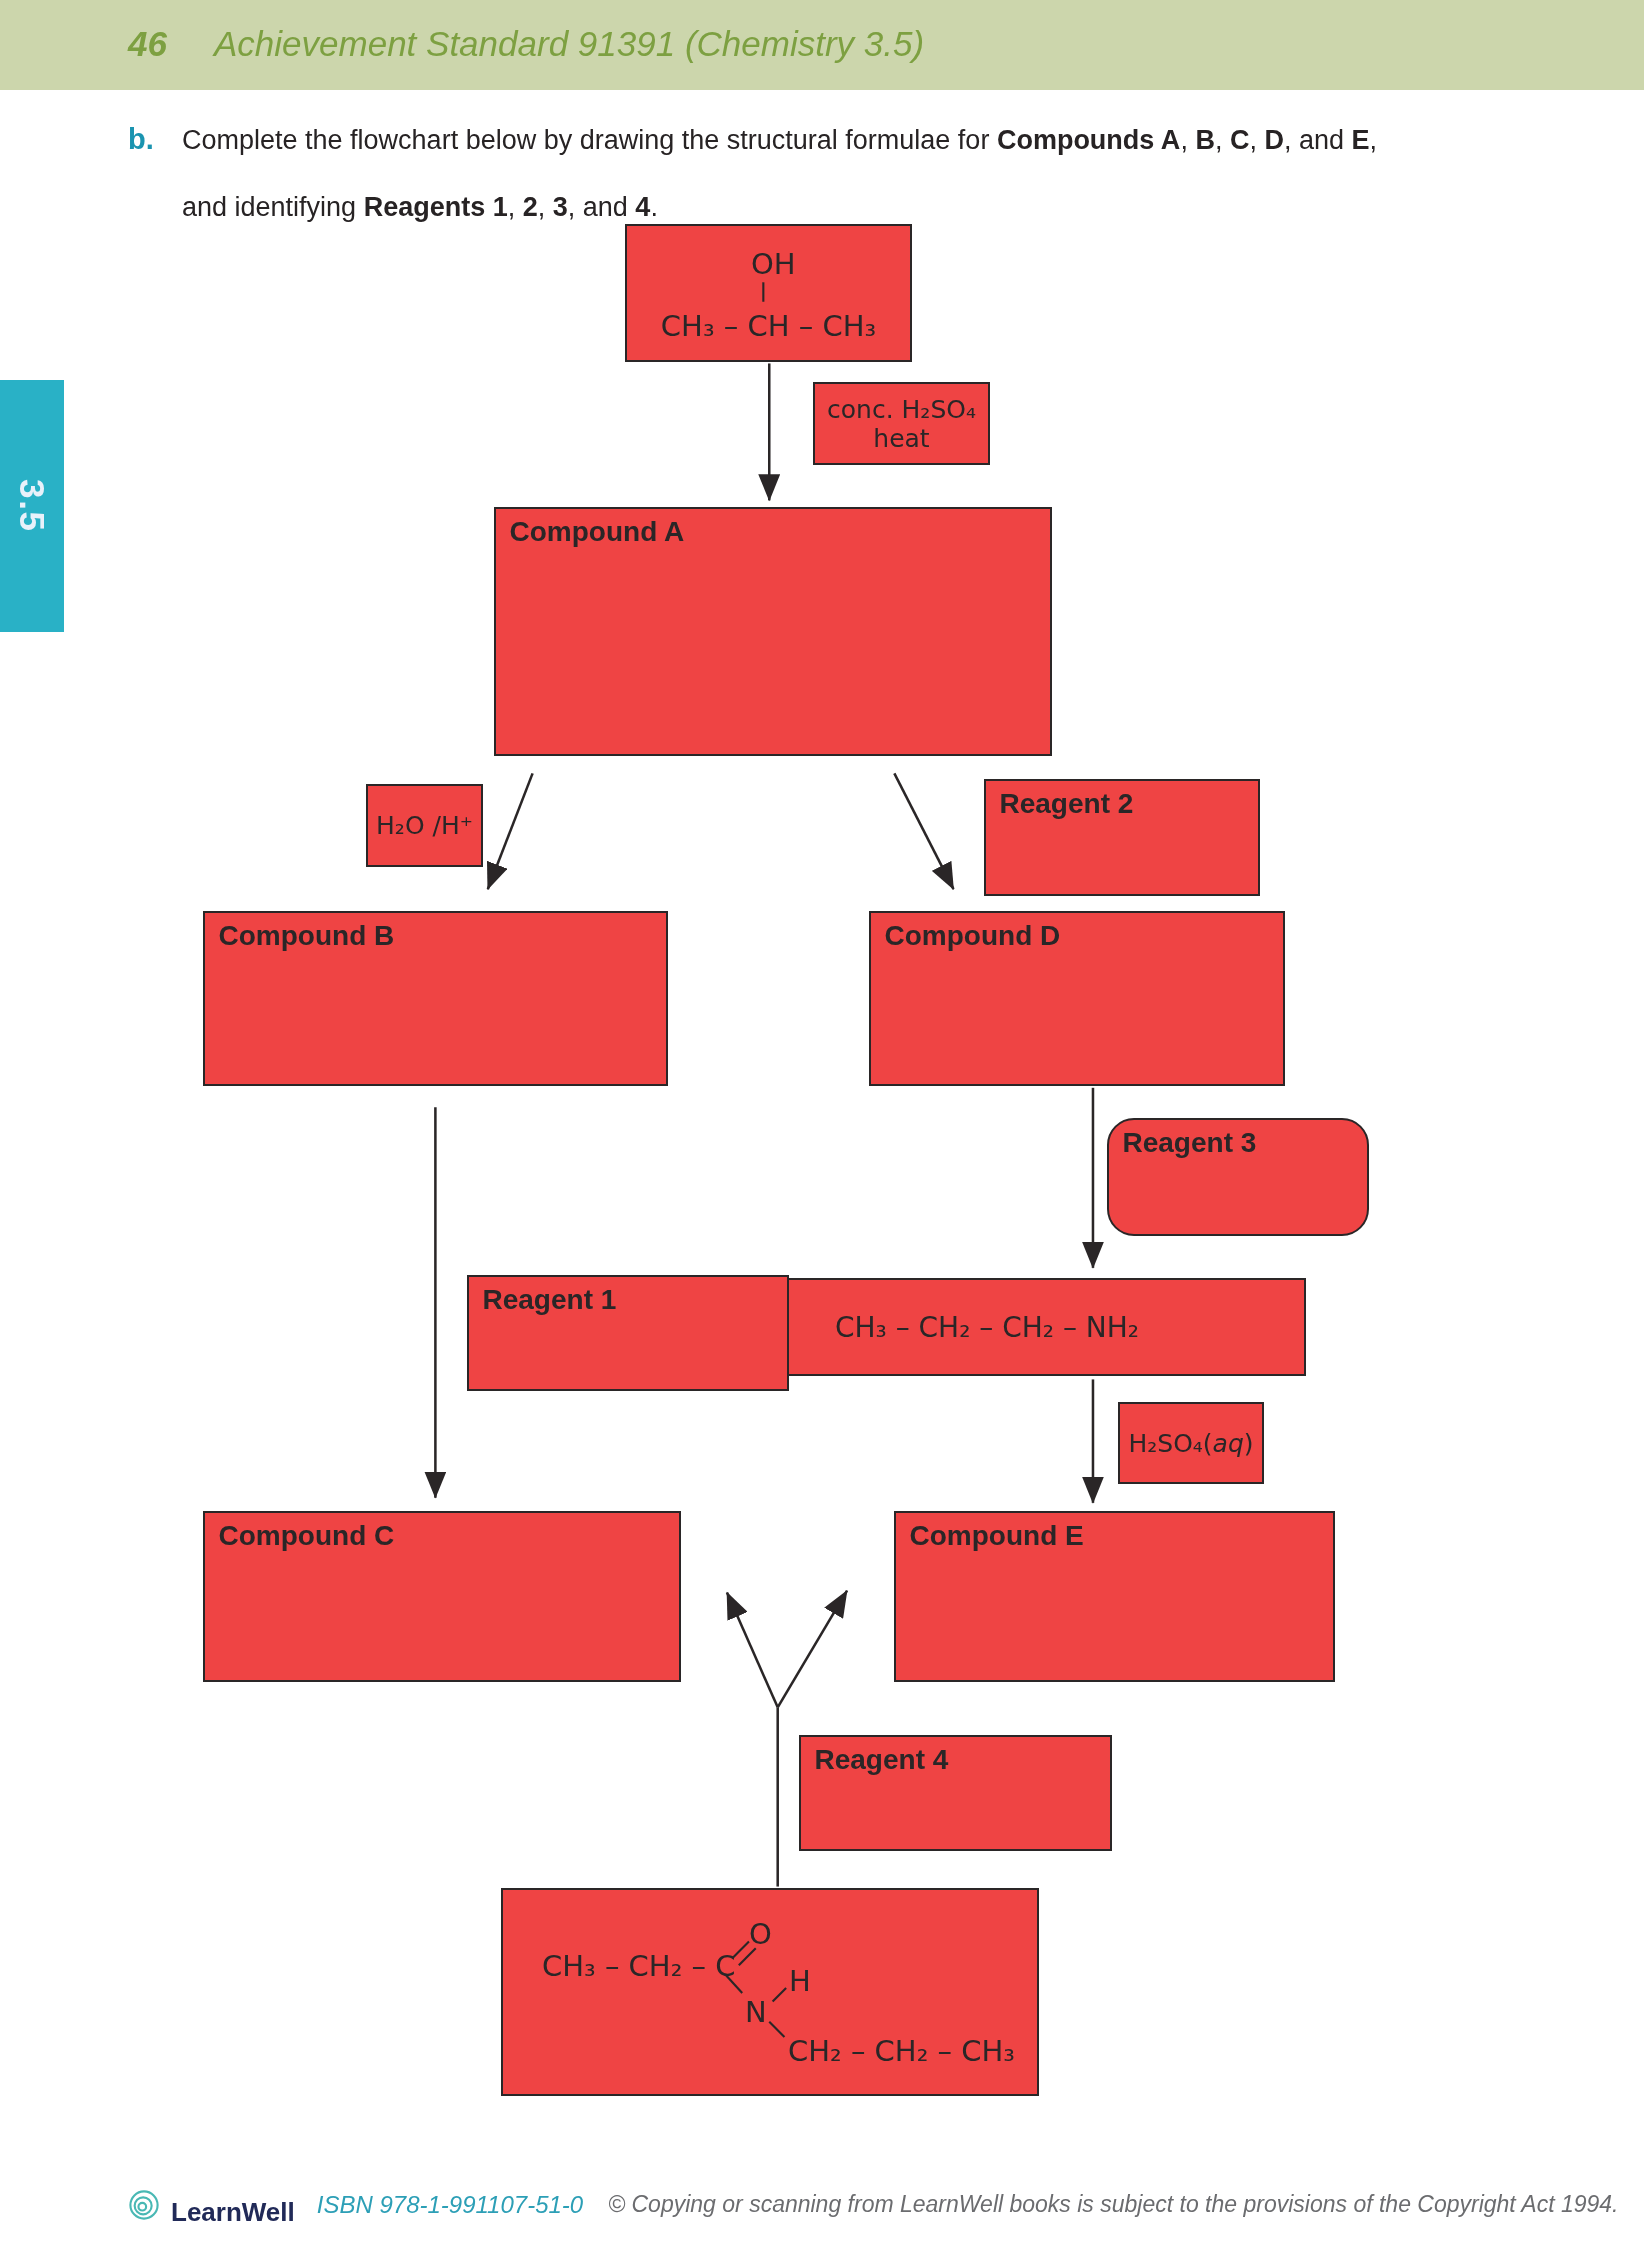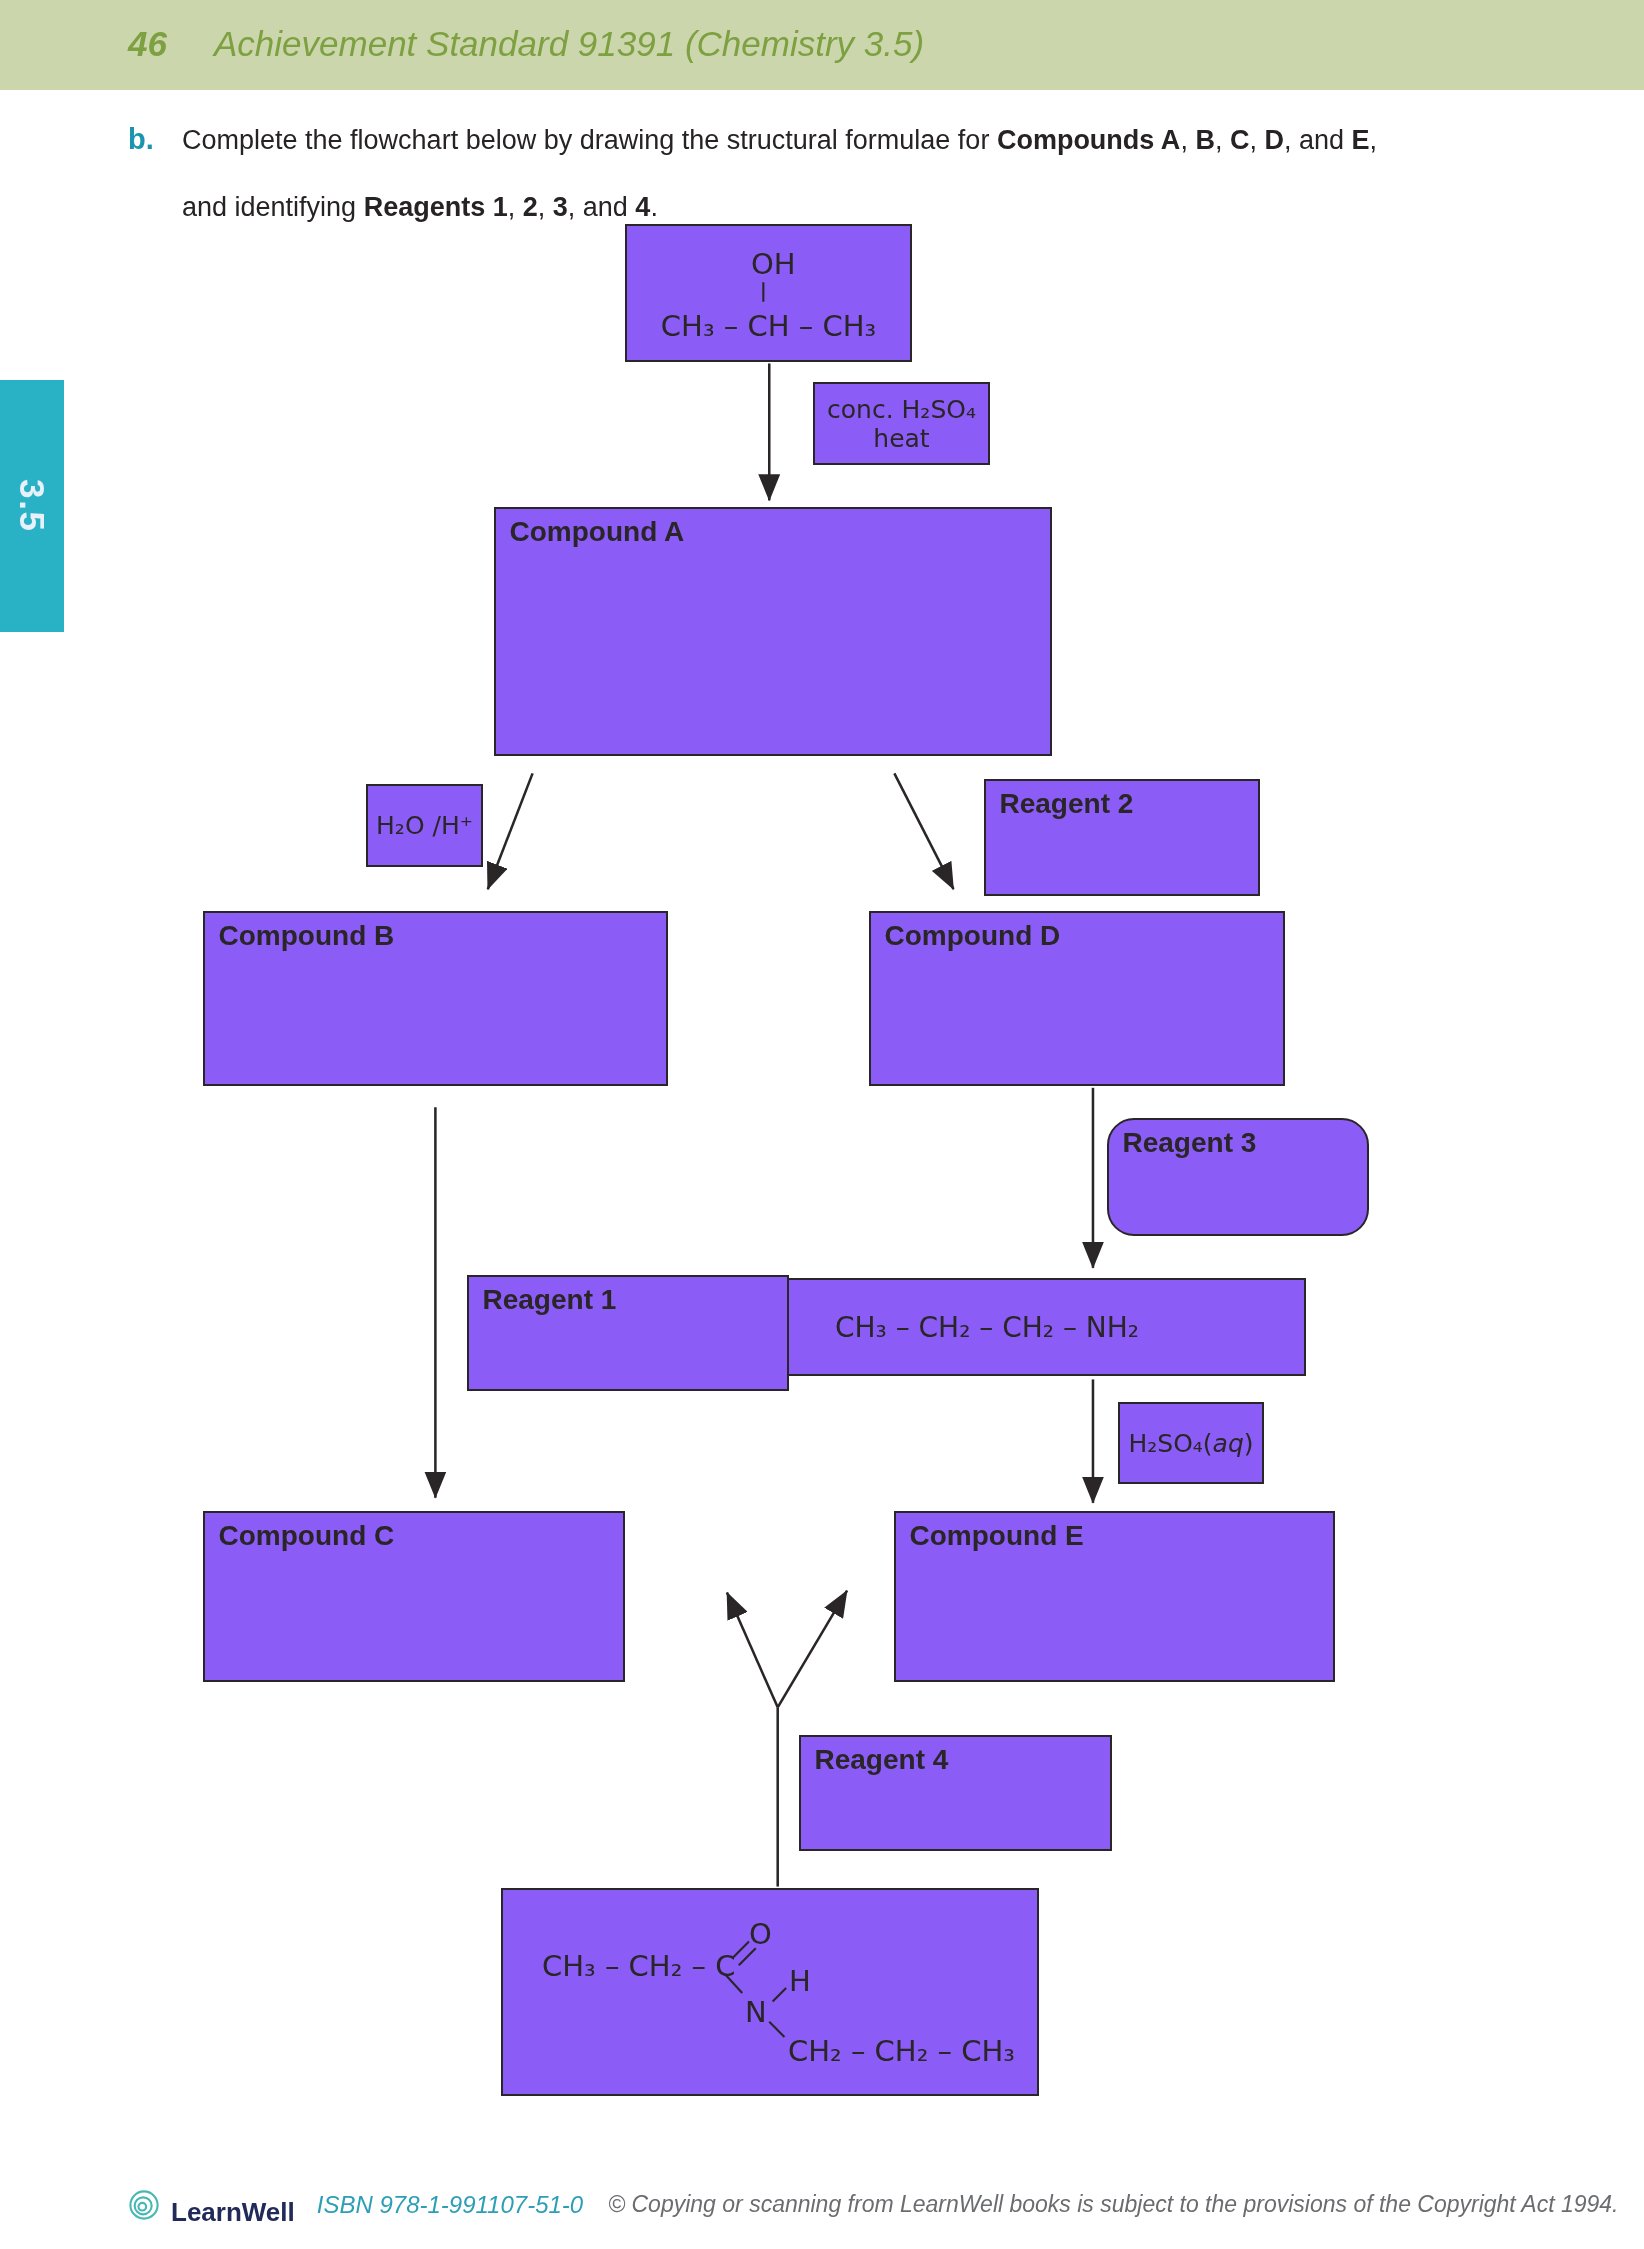--- a/index.html
+++ b/index.html
@@ -18,37 +18,37 @@
   #side-tab{position:absolute;left:0;top:380px;width:64px;height:252px;background:var(--tab-teal);
             display:flex;align-items:center;justify-content:center;}
   #side-tab span{writing-mode:vertical-rl;font:700 35px "Liberation Sans",sans-serif;color:var(--tab-text);letter-spacing:1.7px;}
   
   #q-label{position:absolute;left:128px;top:123px;font:700 29px "Liberation Sans",sans-serif;color:var(--accent-teal);}
   .q-line{position:absolute;left:182px;width:1352px;font:400 27px "Liberation Sans",sans-serif;color:var(--text);}
   #q-line1{top:125px;}
   #q-line2{top:164px;margin-top:28px;}
   .q-line b{font-weight:700;}
   
-  .fbox{position:absolute;border:2.5px solid var(--ink);background:#8b5cf6;box-sizing:border-box;}
+  .fbox{position:absolute;border:2.5px solid var(--ink);background:#ef4444;box-sizing:border-box;}
   .clabel{font:700 28px "Liberation Sans",sans-serif;color:var(--ink);padding:6.8px 13.5px;}
   .center{display:flex;align-items:center;justify-content:center;}
   .formula{font-family:"DejaVu Sans",sans-serif;color:var(--ink);}
   .abs{position:absolute;}
   #top-formula-box{left:625px;top:224px;width:287px;height:138px;}
   #conc-box{left:813px;top:382px;width:177px;height:83px;flex-direction:column;font-size:25px;line-height:29px;}
   #compound-a-box{left:494px;top:507px;width:558px;height:249px;}
   #h2o-box{left:366px;top:784px;width:117px;height:83px;font-size:25px;}
   #reagent-2-box{left:984px;top:779px;width:276px;height:117px;}
   #compound-b-box{left:203px;top:911px;width:465px;height:175px;}
   #compound-d-box{left:869px;top:911px;width:416px;height:175px;}
   #reagent-3-box{left:1107px;top:1118px;width:262px;height:118px;border-radius:27px;}
   #amine-box{left:668px;top:1278px;width:638px;height:98px;font-size:28px;}
   #reagent-1-box{left:467px;top:1275px;width:322px;height:116px;}
   #h2so4-box{left:1118px;top:1402px;width:146px;height:82px;font-size:25px;}
-  #compound-c-box{left:203px;top:1511px;width:422px;height:171px;}
+  #compound-c-box{left:203px;top:1511px;width:478px;height:171px;}
   #compound-e-box{left:894px;top:1511px;width:441px;height:171px;}
   #reagent-4-box{left:799px;top:1735px;width:313px;height:116px;}
   #amide-box{left:501px;top:1888px;width:538px;height:208px;}
   
   #oh-label{left:751px;top:247px;font-size:29px;}
   #top-chain{left:625px;top:309px;width:287px;text-align:center;font-size:29px;}
   #amide-left-chain{left:542px;top:1949px;font-size:29px;}
   #amide-o{left:749px;top:1917px;font-size:29px;}
   #amide-h{left:789px;top:1964px;font-size:29px;}
   #amide-n{left:745px;top:1995px;font-size:29px;}

